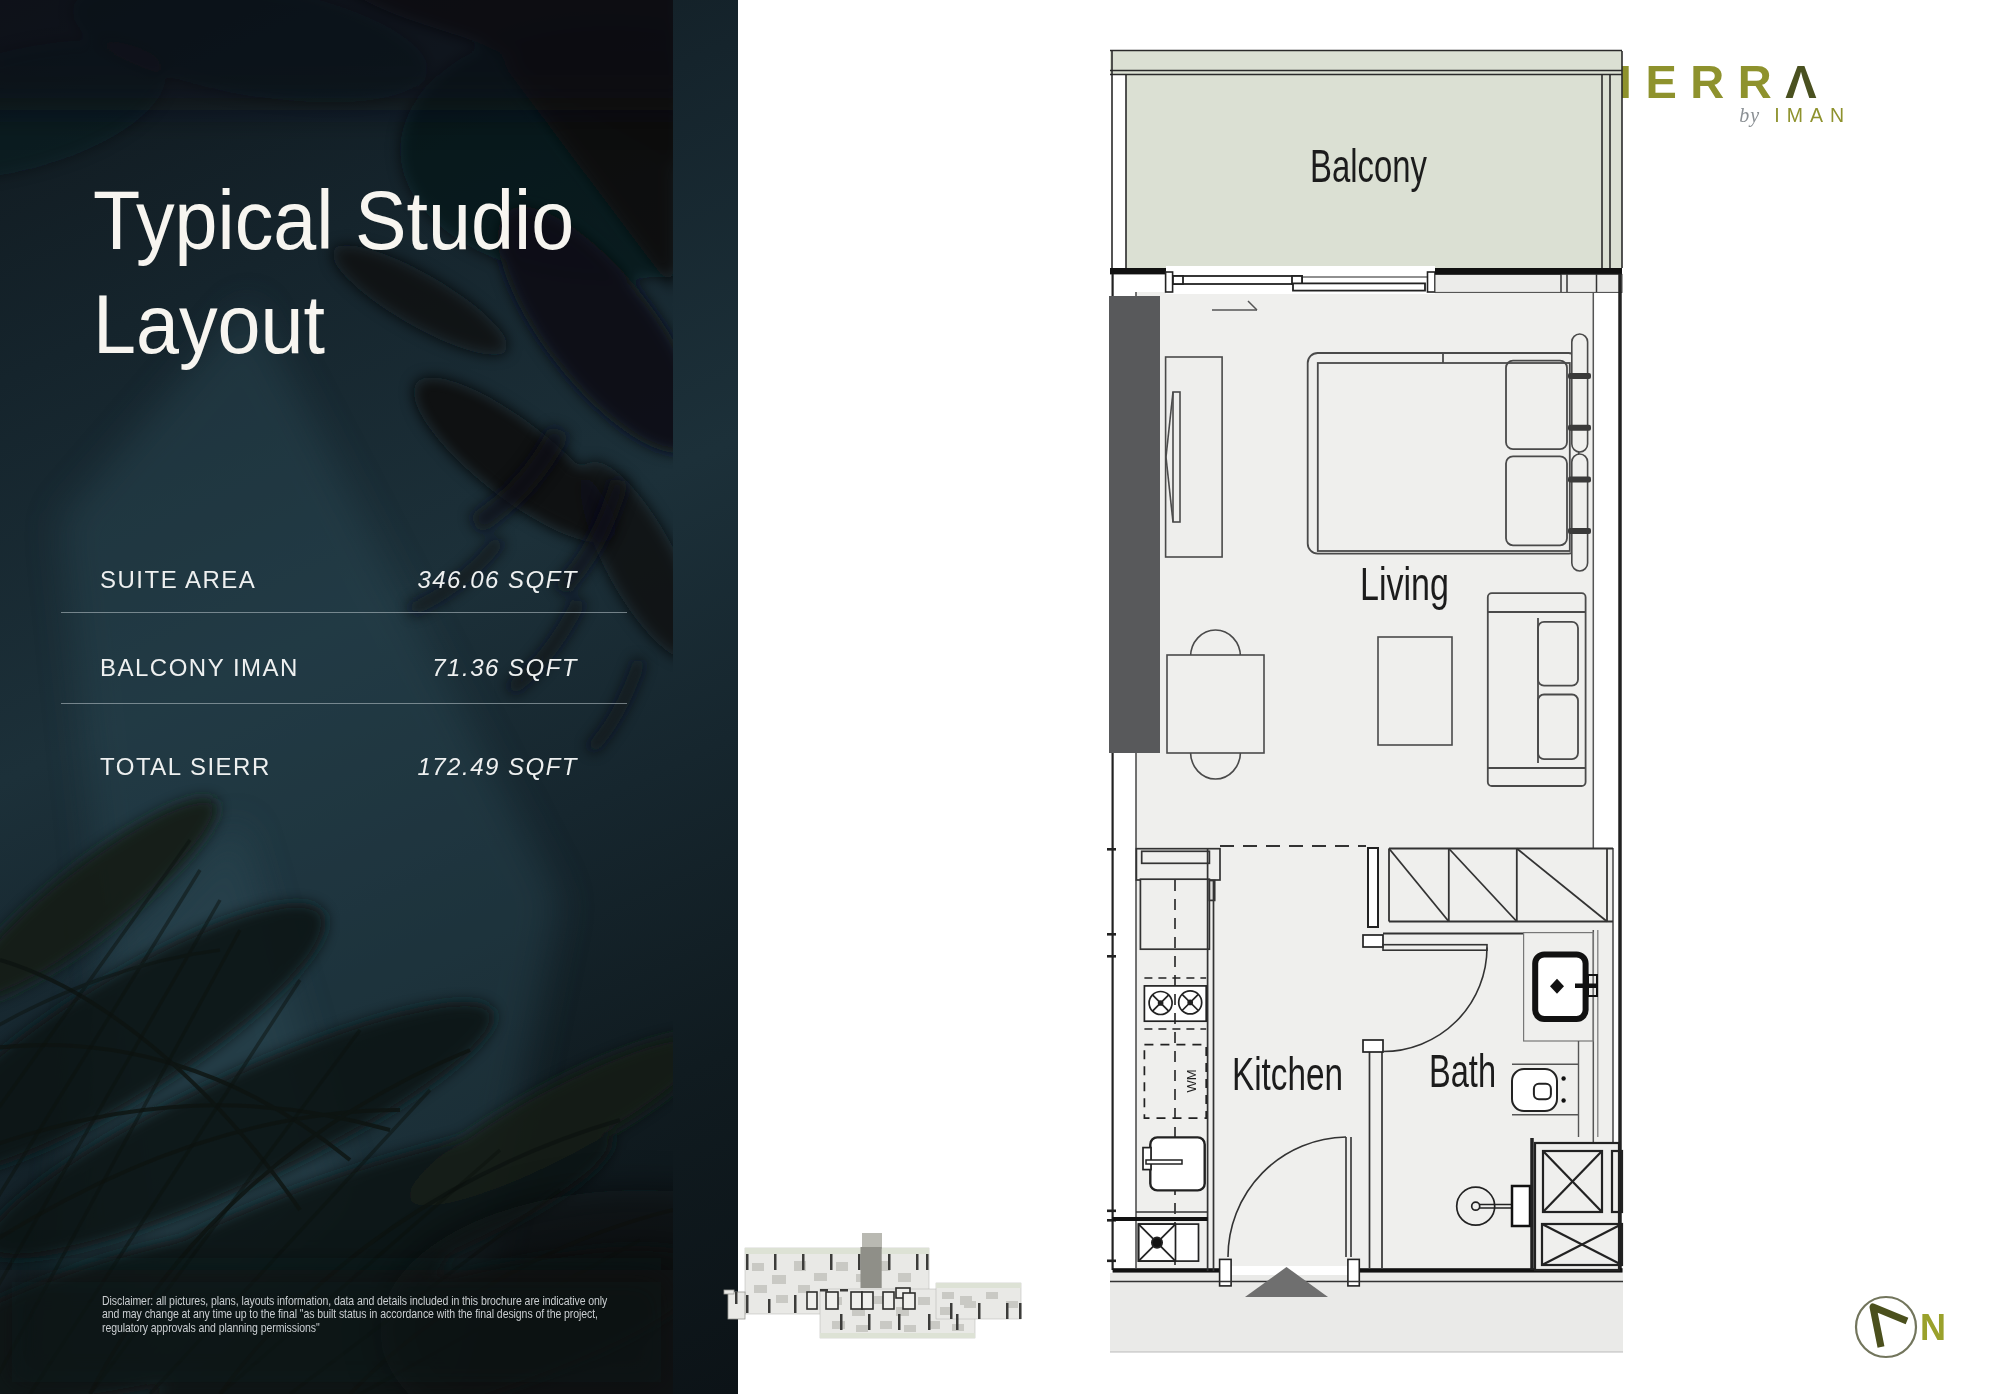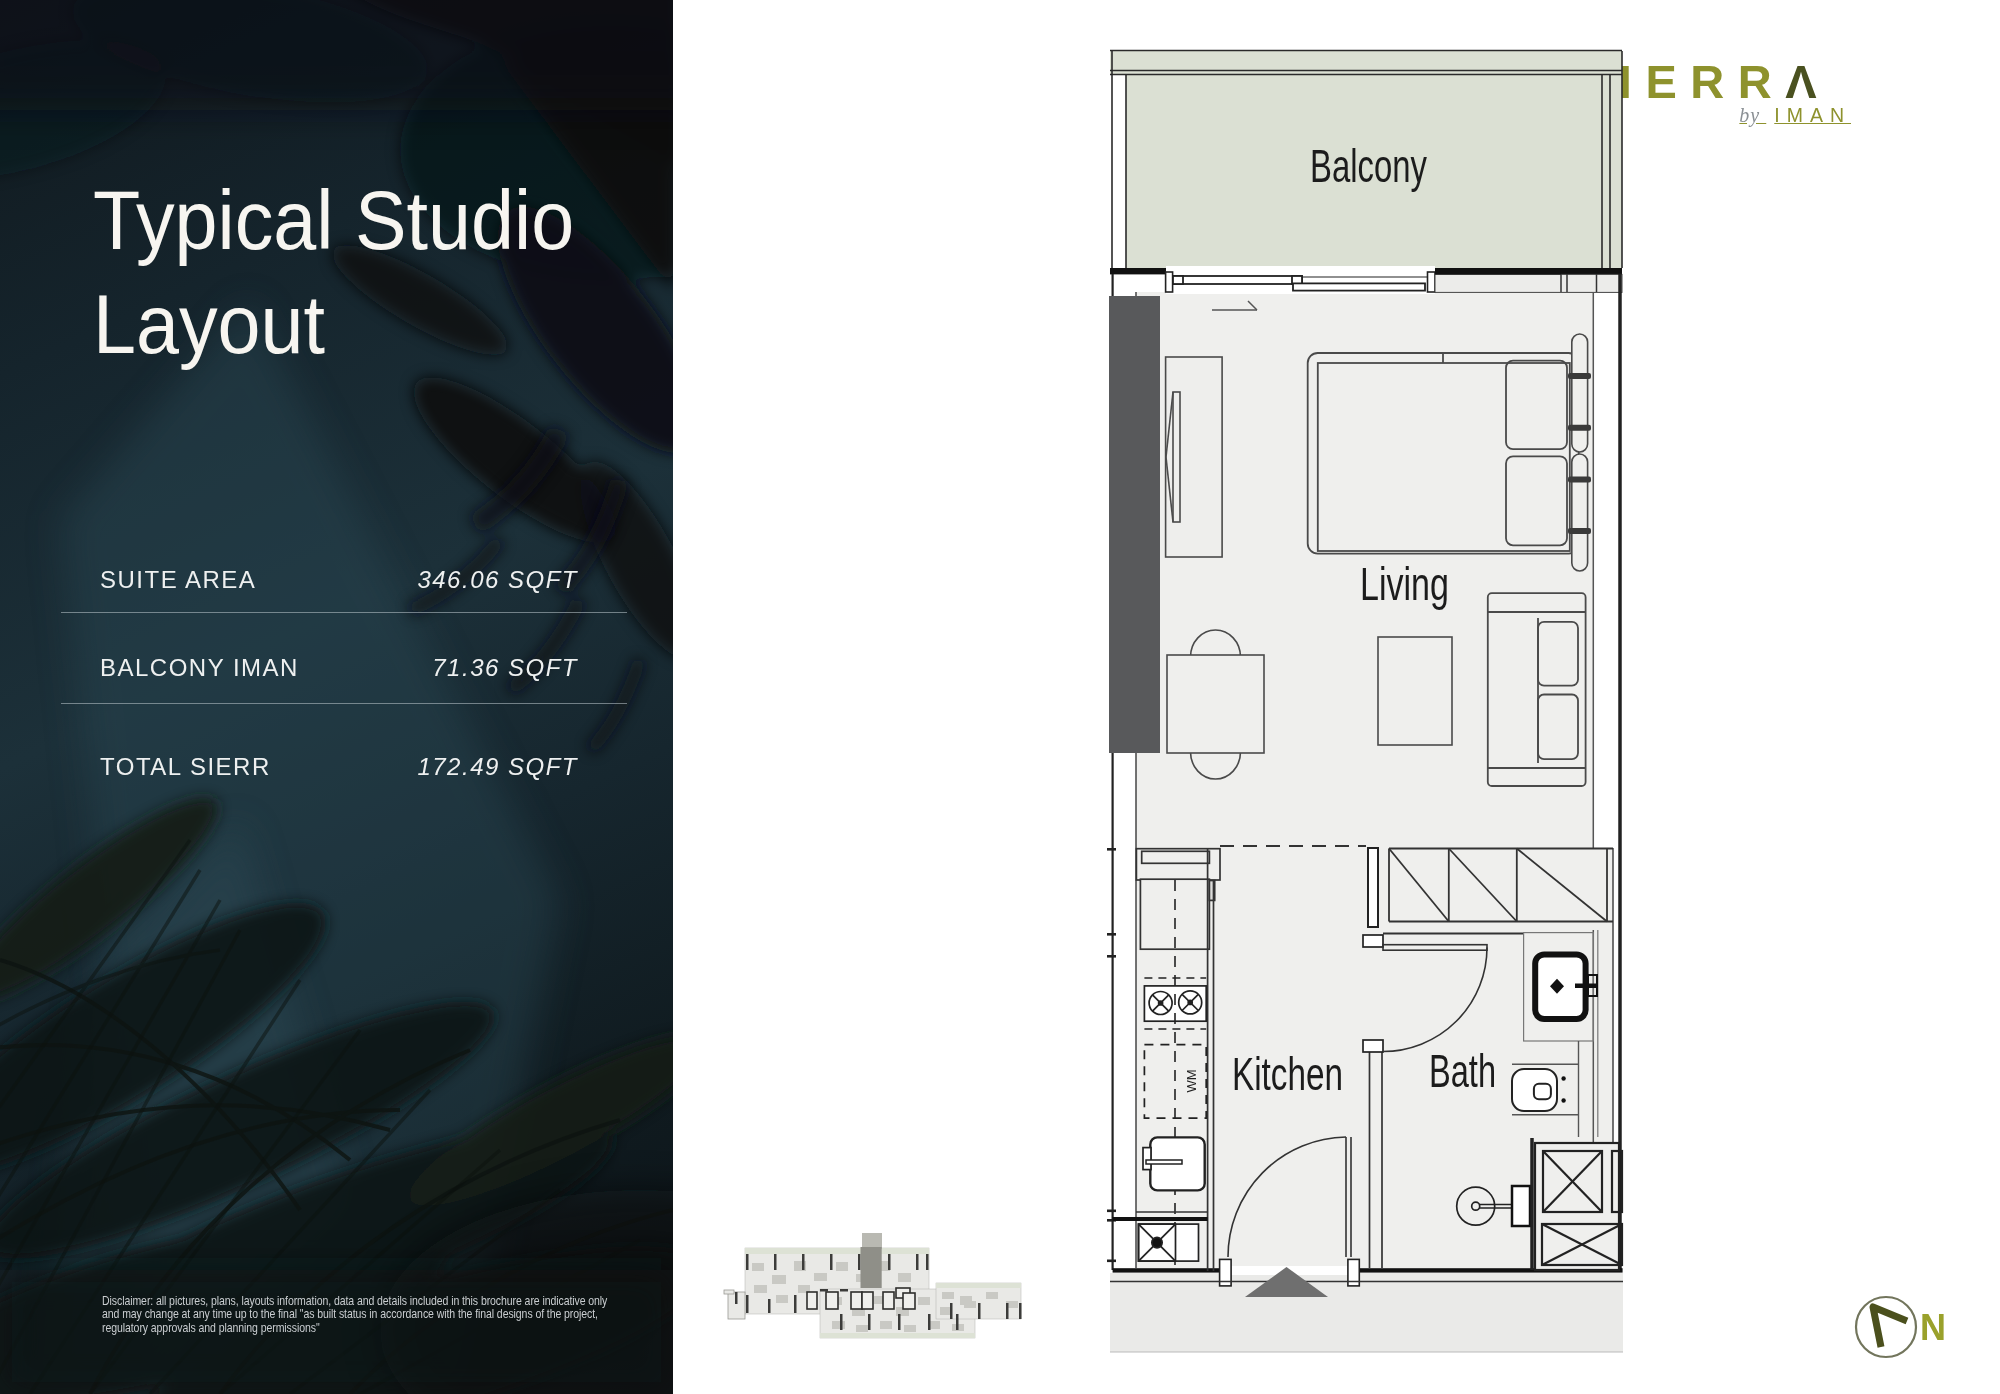--- a/index.html
+++ b/index.html
@@ -1,17 +1,17 @@
 <!DOCTYPE html>
 <html><head>
 <meta charset="utf-8">
 <style>
   html,body{margin:0;padding:0;background:#ffffff;}
   #page{position:relative;width:2000px;height:1394px;overflow:hidden;background:#ffffff;font-family:"Liberation Sans",sans-serif;}
-  #leftpanel{position:absolute;left:0;top:0;width:673px;height:1394px;overflow:hidden;
+  #leftpanel{position:absolute;left:0;top:0;width:738px;height:1394px;overflow:hidden;
     background:linear-gradient(155deg,#10181d 0%,#15242c 22%,#1c3039 45%,#16262e 62%,#101b20 80%,#0c1317 100%);}
   #title{position:absolute;left:93px;top:168px;font-size:84px;line-height:104px;letter-spacing:0px;font-family:"Liberation Sans",sans-serif;font-weight:normal;color:#f7f5f0;transform:scaleX(0.92);transform-origin:0 0;}
   .row{position:absolute;left:100px;width:478px;color:#eef0f0;font-size:24px;letter-spacing:1.5px;}
   .row .val{position:absolute;right:0;top:0;font-style:italic;}
   .divline{position:absolute;left:61px;width:566px;height:1px;background:rgba(190,200,205,0.55);}
   #disclaimer{position:absolute;left:102px;top:1295px;width:580px;color:#c9cdd0;font-size:12.4px;letter-spacing:-0.1px;line-height:13.4px;white-space:nowrap;transform:scaleX(0.85);transform-origin:0 0;}
 </style>
 </head>
 <body>
 <div id="page">
@@ -93,21 +93,21 @@
     <div class="row" style="top:566px"><span>SUITE AREA</span><span class="val">346.06 SQFT</span></div>
     <div class="divline" style="top:612px"></div>
     <div class="row" style="top:654px"><span>BALCONY IMAN</span><span class="val">71.36 SQFT</span></div>
     <div class="divline" style="top:703px"></div>
     <div class="row" style="top:753px"><span>TOTAL SIERR</span><span class="val">172.49 SQFT</span></div>
     <div id="disclaimer">Disclaimer: all pictures, plans, layouts information, data and details included in this brochure are indicative only<br>and may change at any time up to the final "as built status in accordance with the final designs of the project,<br>regulatory approvals and planning permissions"</div>
   </div>
 
   <div id="logo" style="position:absolute;left:1564px;top:48px;width:290px;height:90px;">
     <div style="position:absolute;left:10px;top:6px;font-size:47px;letter-spacing:13.5px;color:#8e922d;font-weight:bold;">SIERR<span style="color:#4a5120">Λ</span></div>
-    <div style="position:absolute;right:3px;top:56px;font-size:19.5px;color:#8e922d;letter-spacing:7px;text-decoration:underline;"><span style="font-family:'Liberation Serif',serif;font-style:italic;color:#8b9094;letter-spacing:1px;font-size:20px;margin-right:8px;">by </span>IMAN</div>
+    <div style="position:absolute;right:3px;top:56px;font-size:19.5px;color:#8e922d;letter-spacing:7px;"><span style="font-family:'Liberation Serif',serif;font-style:italic;color:#8b9094;letter-spacing:1px;font-size:20px;margin-right:8px;">by </span>IMAN</div>
   </div>
 
   <svg width="120" height="90" viewBox="0 0 120 90" style="position:absolute;left:1850px;top:1285px;">
     <circle cx="36" cy="42" r="30" fill="#ffffff" stroke="#72755c" stroke-width="2.2"></circle>
     <polyline points="57,36 23,22 31,62" fill="none" stroke="#4b501d" stroke-width="7" stroke-linejoin="round"></polyline>
     <text x="70" y="55" font-size="36" fill="#9aa12b" font-family="Liberation Sans" font-weight="bold">N</text>
   </svg>
 
   <svg id="keyplan" width="340" height="150" viewBox="0 0 340 150" style="position:absolute;left:710px;top:1195px;">
 

